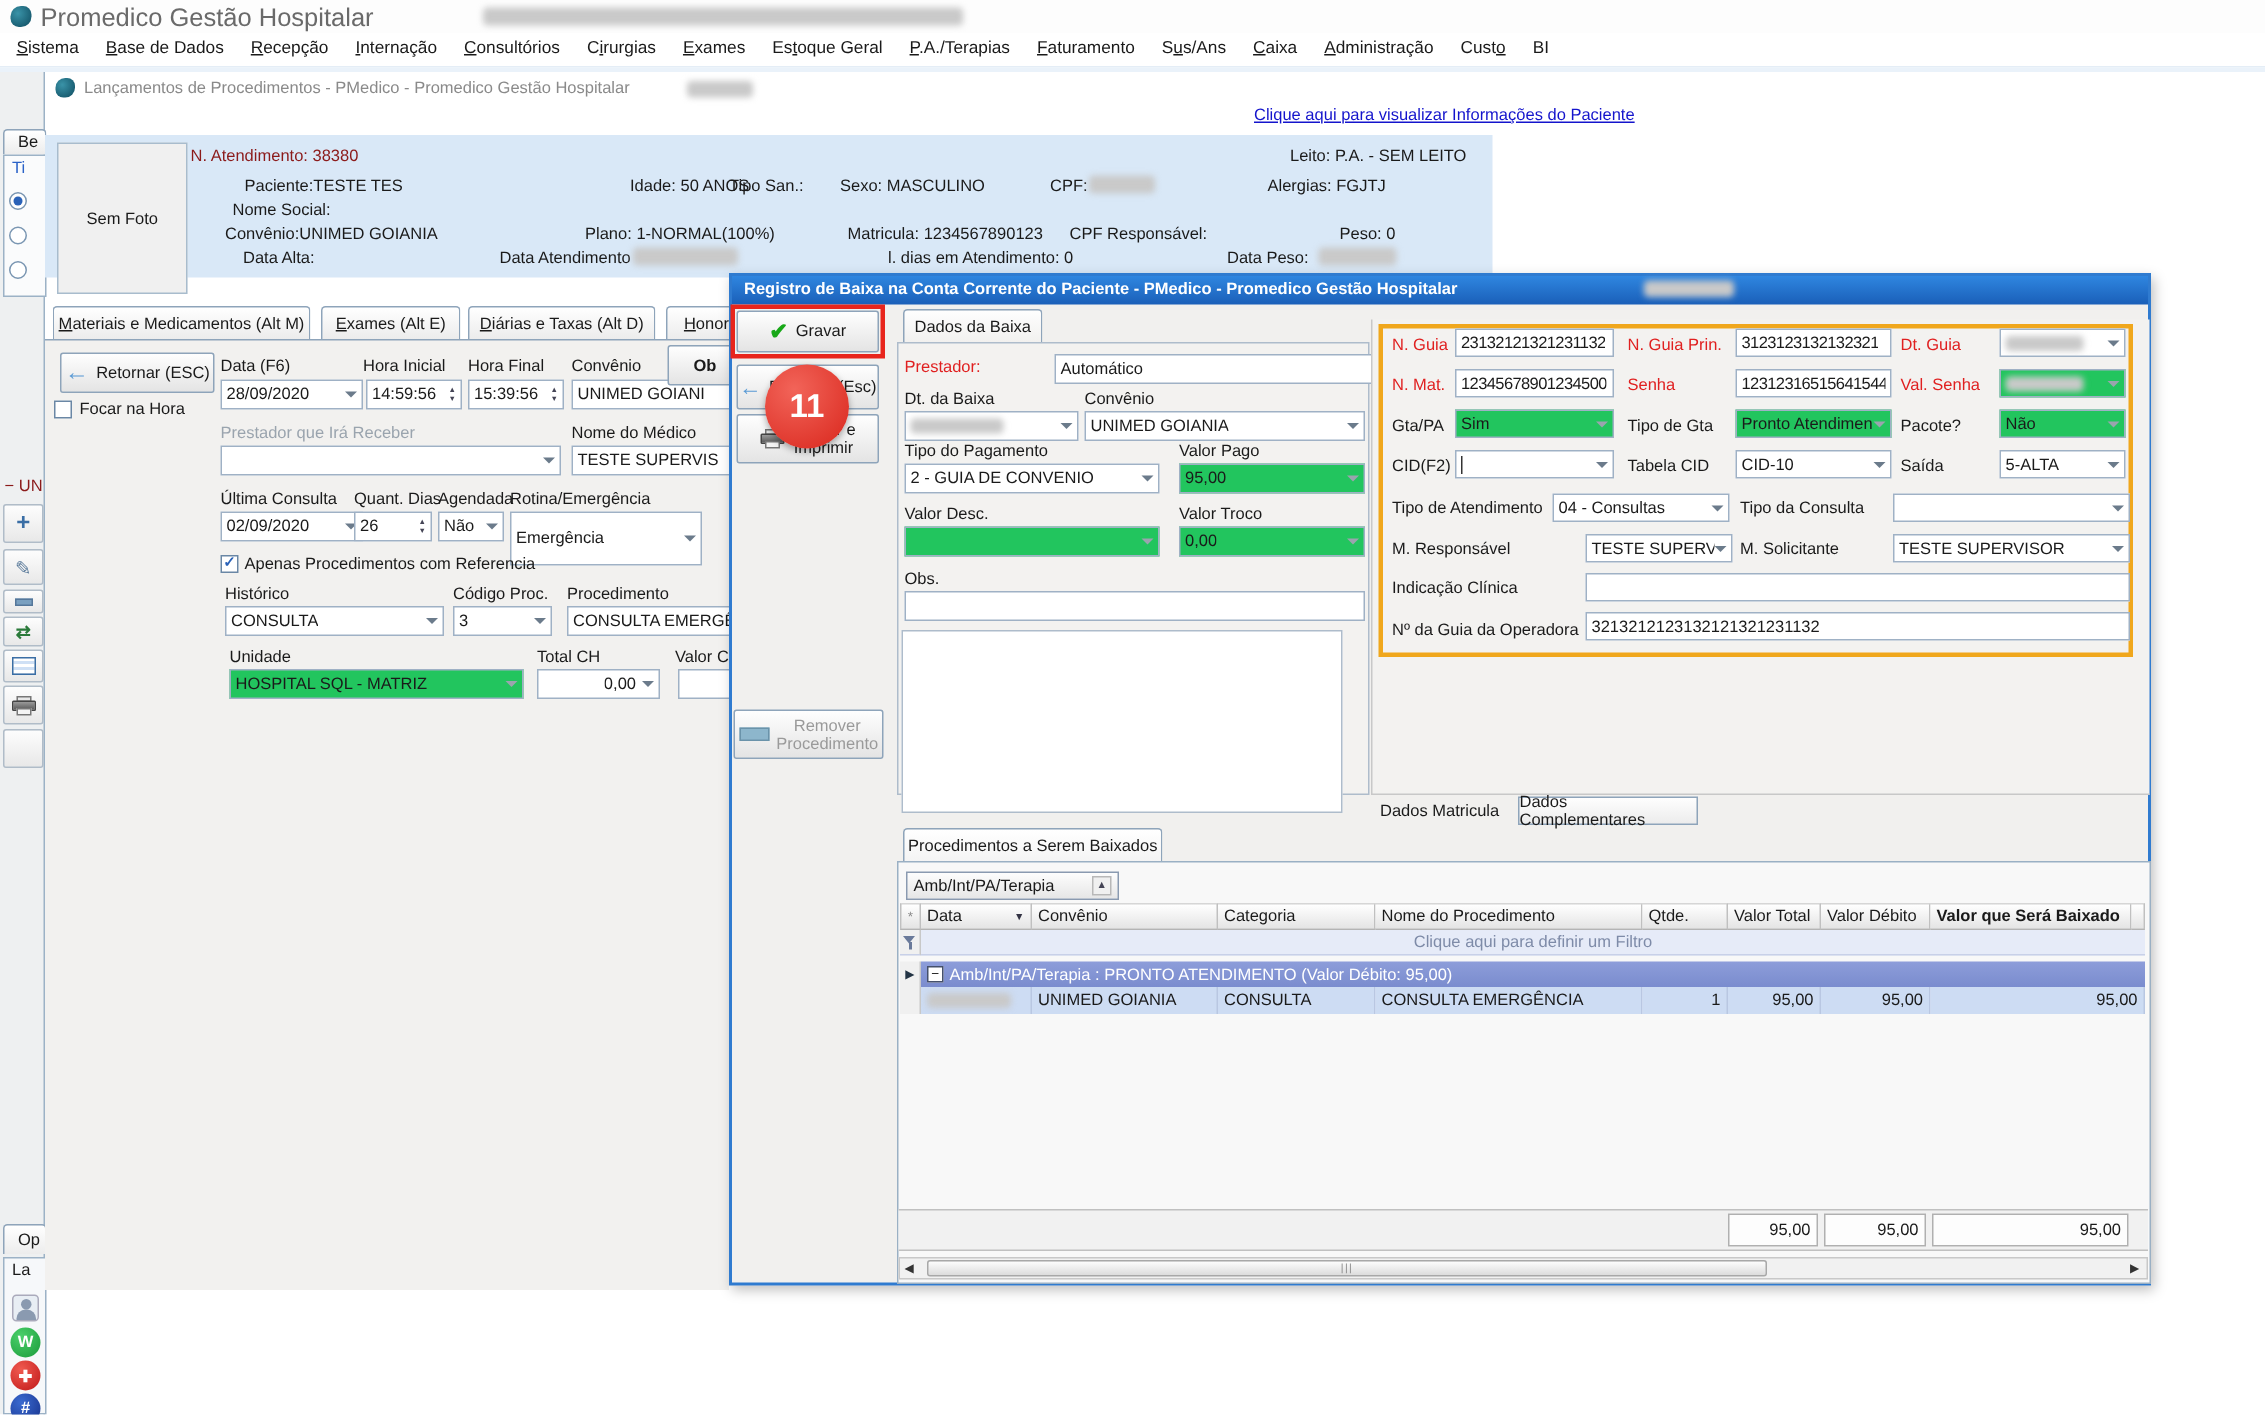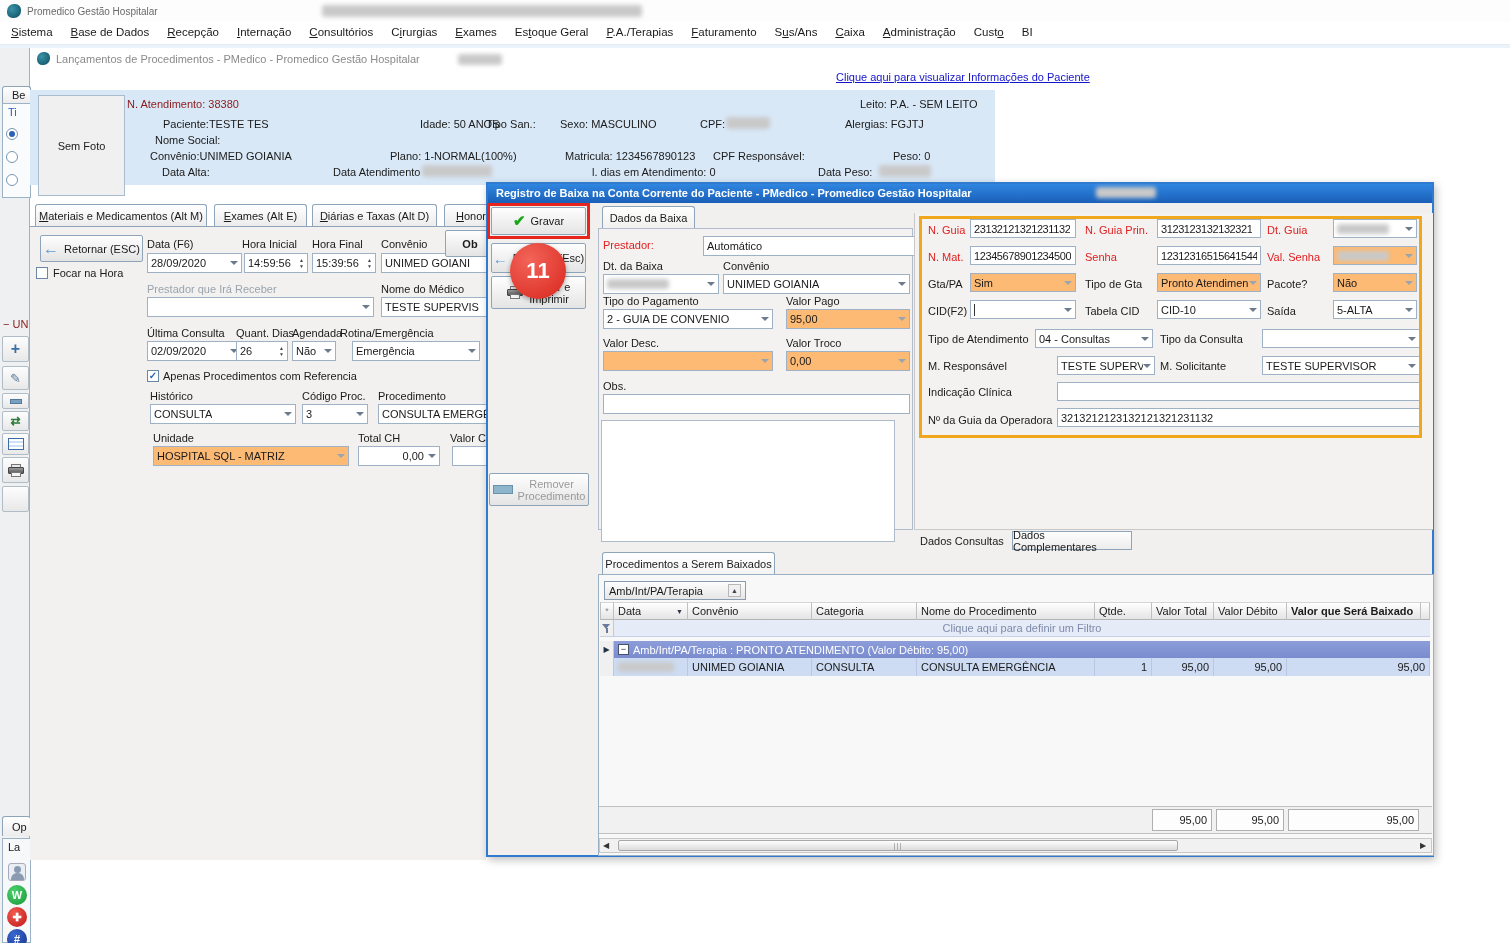--- a/index.html
+++ b/index.html
@@ -4,21 +4,21 @@
 <style>
   *{box-sizing:border-box;margin:0;padding:0}
   html,body{width:1510px;height:943px;overflow:hidden}
   body{position:relative;font-family:"Liberation Sans",sans-serif;font-size:11px;color:#1a1a1a;background:#fff}
   .a{position:absolute}
   .lb{position:absolute;white-space:nowrap;font-size:11px;line-height:13px;color:#1a1a1a}
   .gray{color:#9aa4ae}
   .red{color:#e02020}
   .maroon{color:#8b1a1a;font-weight:normal}
   .fld{position:absolute;display:flex;align-items:center;background:#fff;border:1px solid #9fb1c5;padding:0 3px;font-size:11px;white-space:nowrap;overflow:hidden}
-  .fld.dis{background:#fdba74}
+  .fld.dis{background:#22c55e}
   .fld .v{overflow:hidden;white-space:nowrap}
   .tight .v{letter-spacing:-0.4px}
   .dd{margin-left:auto;flex:none;width:0;height:0;border-left:4px solid transparent;border-right:4px solid transparent;border-top:4px solid #6b7b8b}
   .dis .dd{border-top-color:#9aa4ae}
   .spin{margin-left:auto;flex:none;display:flex;flex-direction:column;gap:1px;color:#445;font-size:5px;line-height:5px;font-style:normal}
   .btn{position:absolute;display:flex;align-items:center;justify-content:center;gap:5px;background:linear-gradient(#fefefe,#e4e4e4);border:1px solid #8ea4ba;font-size:11px;border-radius:2px;white-space:nowrap}
   .btn.dis{color:#9a9a9a}
   .tab{position:absolute;display:flex;align-items:center;justify-content:center;background:linear-gradient(#ffffff,#ececec);border:1px solid #8ea4ba;border-bottom:none;border-radius:3px 3px 0 0;font-size:11px;padding:0 9px;white-space:nowrap}
   .redact{position:absolute;background:#c9c9c9;border-radius:3px;filter:blur(2px)}
   .chk{position:absolute;width:12px;height:12px;background:#fff;border:1px solid #6a87a5;font-size:10px;line-height:10px;text-align:center;color:#2a62b8;font-weight:bold}
@@ -38,21 +38,21 @@
   .gbox{flex:none;width:11px;height:11px;background:#fff;border:1px solid #45506b;color:#222;font-size:9px;line-height:9px;text-align:center;margin-right:4px}
   .funnel{position:relative;width:9px;height:9px}
   .funnel::before{content:"";position:absolute;left:0;top:0;border-left:4.5px solid transparent;border-right:4.5px solid transparent;border-top:5px solid #6a7a9a}
   .funnel::after{content:"";position:absolute;left:3.5px;top:4px;width:2px;height:5px;background:#6a7a9a}
 </style>
 </head>
 <body>
 
 <div class="a" style="left:0;top:0;width:1510px;height:22px;background:#fdfdfd"></div>
 <div class="a" style="left:7px;top:4px;width:14px;height:14px;border-radius:50% 40% 50% 40%;background:radial-gradient(circle at 35% 35%,#3a93a8,#0d4a5e)"></div>
-<div class="lb" style="left:27px;top:5px;color:#6a6a6a;font-size:10px">Promedico Gestão Hospitalar</div>
+<div class="lb" style="left:27px;top:5px;color:#6a6a6a;font-size:17px">Promedico Gestão Hospitalar</div>
 <div class="redact" style="left:322px;top:5px;width:320px;height:12px"></div>
 
 <div class="a" style="left:0;top:22px;width:1510px;height:23px;background:#ffffff;border-bottom:1px solid #e4edf6;padding-left:2px;white-space:nowrap">
   <span class="menu-item"><u>S</u>istema</span><span class="menu-item"><u>B</u>ase de Dados</span><span class="menu-item"><u>R</u>ecepção</span><span class="menu-item"><u>I</u>nternação</span><span class="menu-item"><u>C</u>onsultórios</span><span class="menu-item">C<u>i</u>rurgias</span><span class="menu-item"><u>E</u>xames</span><span class="menu-item">Es<u>t</u>oque Geral</span><span class="menu-item"><u>P</u>.A./Terapias</span><span class="menu-item"><u>F</u>aturamento</span><span class="menu-item">S<u>u</u>s/Ans</span><span class="menu-item"><u>C</u>aixa</span><span class="menu-item"><u>A</u>dministração</span><span class="menu-item">Cust<u>o</u></span><span class="menu-item">BI</span>
 </div>
 <div class="a" style="left:0;top:45px;width:1510px;height:3px;background:#eaf2fa"></div>
 
 <div class="a" style="left:0;top:48px;width:30px;height:895px;background:#eef0f1;border-right:1px solid #9cb2c6"></div>
 <div class="tab" style="left:2px;top:86px;width:29px;height:17px;justify-content:flex-start">
     <span>Be</span>
@@ -211,21 +211,21 @@
       <i>▲</i>
       <i>▼</i>
     </span>
   </div>
 <div class="lb" style="left:292px;top:327px">Agendada</div>
 <div class="fld" style="left:292px;top:341px;width:44px;height:20px">
     <span class="v">Não</span>
     <span class="dd"></span>
   </div>
 <div class="lb" style="left:340px;top:327px">Rotina/Emergência</div>
-<div class="fld" style="left:352px;top:341px;width:128px;height:20px">
+<div class="fld" style="left:340px;top:341px;width:128px;height:36px">
     <span class="v">Emergência</span>
     <span class="dd"></span>
   </div>
 
 <div class="chk" style="left:147px;top:370px">✓</div>
 <div class="lb" style="left:163px;top:370px">Apenas Procedimentos com Referencia</div>
 
 <div class="lb" style="left:150px;top:390px">Histórico</div>
 <div class="fld" style="left:150px;top:404px;width:146px;height:20px">
     <span class="v">CONSULTA</span>
@@ -415,21 +415,21 @@
   </div>
 
 <div class="lb" style="left:928px;top:386px">Indicação Clínica</div>
 <div class="fld" style="left:1057px;top:382px;width:363px;height:19px"></div>
 
 <div class="lb" style="left:928px;top:414px">Nº da Guia da Operadora</div>
 <div class="fld" style="left:1057px;top:408px;width:363px;height:19px">
     <span class="v">3213212123132121321231132</span>
   </div>
 
-<div class="lb" style="left:920px;top:535px">Dados Consultas</div>
+<div class="lb" style="left:920px;top:535px">Dados Matricula</div>
 <div class="a" style="left:1012px;top:531px;width:120px;height:19px;background:linear-gradient(#fefefe,#ececec);border:1px solid #8ea4ba;display:flex;align-items:center;justify-content:center">
     <span>Dados Complementares</span>
   </div>
 
 <div class="tab" style="left:602px;top:552px;width:173px;height:22px;background:linear-gradient(#ffffff,#f4f4f4)">
     <span>Procedimentos a Serem Baixados</span>
   </div>
 <div class="a" style="left:598px;top:574px;width:836px;height:282px;border:1px solid #9ab0c4;background:#f8f8f8"></div>
 
 <div class="a" style="left:604px;top:581px;width:142px;height:19px;background:linear-gradient(#fdfdfd,#e6e6e6);border:1px solid #8a9ab0;display:flex;align-items:center;padding:0 4px;gap:6px">

